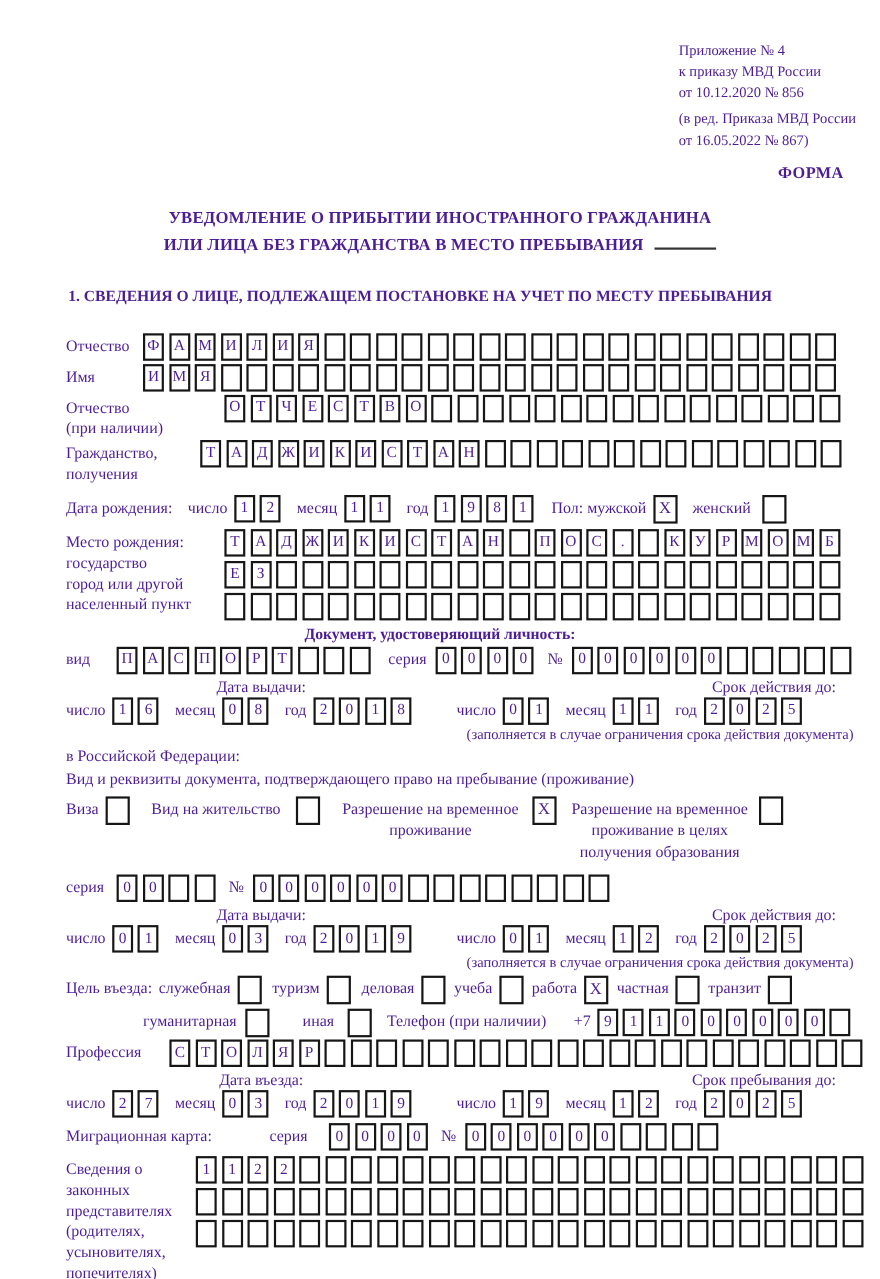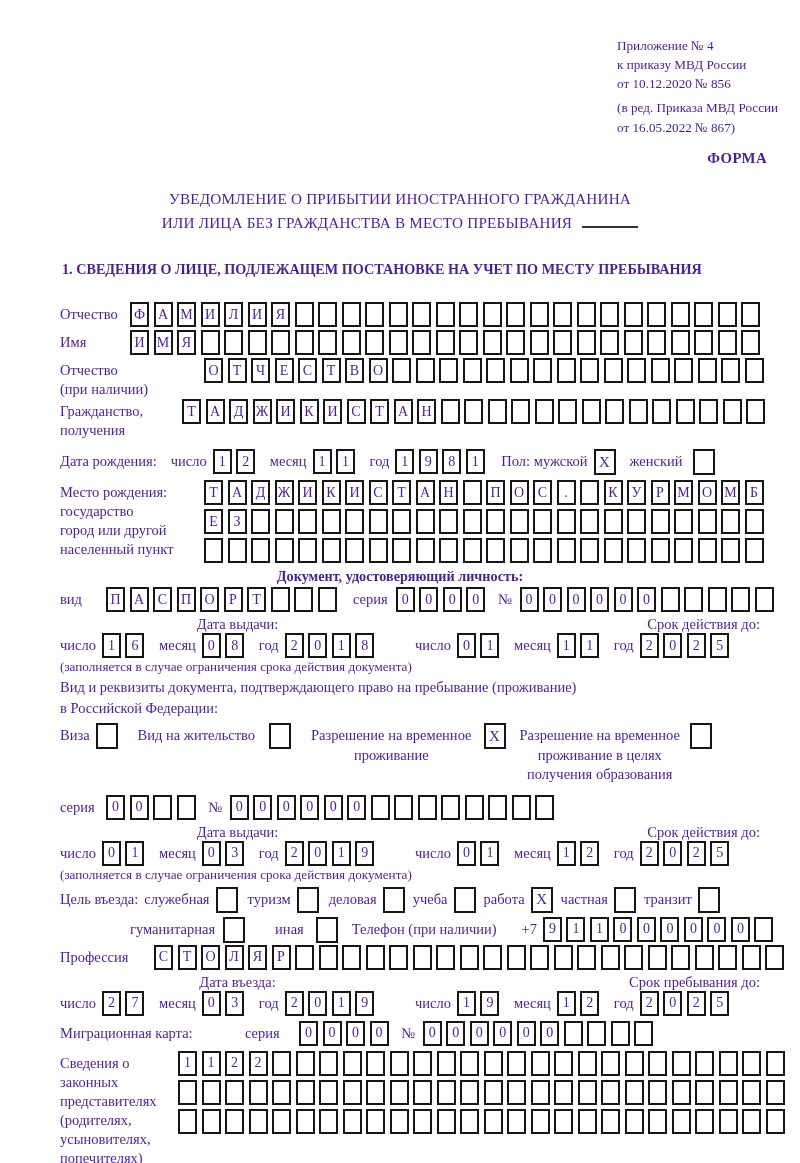--- a/index.html
+++ b/index.html
@@ -3,21 +3,21 @@
 <meta charset="utf-8">
 <style>
   html,body{margin:0;padding:0;background:#fff;}
   .page{position:relative;width:800px;height:1163px;background:#ffffff;color:#4c1d95;
         font-family:"Liberation Serif","DejaVu Serif",serif;font-size:14.5px;overflow:hidden;}
   
   .appendix{margin:36px 0 0 617px;font-size:13.2px;line-height:1.45;}
   .appendix .ed{margin-top:5px;}
   .forma{margin-top:13px;text-align:right;padding-right:33px;font-weight:bold;font-size:14.8px;letter-spacing:.4px;}
   
-  .title{margin-top:20px;text-align:center;font-weight:normal;font-size:15.2px;line-height:1.6;letter-spacing:.2px;}
+  .title{margin-top:20px;text-align:center;font-weight:bold;font-size:15.2px;line-height:1.6;letter-spacing:.2px;}
   .blank{display:inline-block;width:56px;border-bottom:2.5px solid #333;height:.95em;margin-left:10px;}
   .sec{margin:26px 0 0 62px;font-weight:bold;font-size:14.2px;}
   
   .r{display:flex;align-items:flex-start;margin-left:60px;margin-right:10px;}
   .lb{flex:0 0 auto;margin-top:4px;}
   .lbcol{flex:0 0 auto;line-height:19px;margin-top:3px;}
   .w70{width:70px;}.w94{width:94px;}.w118{width:118px;}.w122{width:122px;}.w144{width:144px;}.w46{width:46px;}
   .cellrow{display:inline-flex;flex:0 0 auto;}
   .cell{box-sizing:border-box;flex:0 0 auto;width:19px;height:25px;border:2px solid #161616;margin-right:4.5px;
         display:inline-flex;align-items:center;justify-content:center;font-size:14px;line-height:1;background:#fff;}
@@ -25,21 +25,21 @@
       align-items:center;justify-content:center;font-size:15px;background:#fff;}
   .stack > .cellrow{display:flex;margin-bottom:4px;}
   .dg{display:inline-flex;align-items:flex-start;}
   .dg .dlabel{margin:4px 6px 0 10px;flex:0 0 auto;}
   .dg .dlabel:first-child{margin-left:0;}
   .half-l{width:355px;flex:0 0 auto;}
   .half-r{width:345px;flex:0 0 auto;text-align:right;}
   .dl-row{margin-top:4px;}
   .dl-row .half-l{text-align:center;}
   .center-b{text-align:center;font-weight:bold;font-size:14.2px;margin-top:1px;}
-  .note-r{padding-right:14px;font-size:13.2px;margin-top:1px;margin-left:60px;margin-right:10px;}
+  .note-r{text-align:right;padding-right:14px;font-size:13.2px;margin-top:1px;margin-left:60px;margin-right:10px;}
   .intro{margin:2px 0 0 60px;line-height:21px;}
   .optlbl{text-align:center;line-height:19.5px;margin-top:3px;flex:0 0 auto;}
   .mt3{margin-top:3px;}.mt4{margin-top:4px;}.mt5{margin-top:5px;}.mt9{margin-top:9px;}.mt10{margin-top:10px;}.mt24{margin-top:24px;}.mt2{margin-top:2px;}
   .gap6{margin-left:6px;}.gap8{margin-left:8px;}.gap10{margin-left:10px;}.gap12{margin-left:12px;}.gap14{margin-left:14px;}.gap20{margin-left:20px;}.gap25{margin-left:25px;}.gap30{margin-left:30px;}
 </style>
 </head>
 <body>
 
 <div class="page">
 
@@ -390,22 +390,22 @@
           <span class="cell">2</span>
           <span class="cell">0</span>
           <span class="cell">2</span>
           <span class="cell">5</span>
         </span>
       </div>
   </div>
   <div class="note-r">(заполняется в случае ограничения срока действия документа)</div>
 
   <div class="intro">
+    <div>в Российской Федерации:</div>
     <div>Вид и реквизиты документа, подтверждающего право на пребывание (проживание)</div>
-    <div>в Российской Федерации:</div>
   </div>
 
   <div class="r mt4">
     <span class="lb">Виза</span>
     <span class="cb gap6"></span>
     <span class="lb gap20">Вид на жительство</span>
     <span class="cb gap14"></span>
     <div class="optlbl gap20">
       <div>Разрешение на временное</div>
       <div>проживание</div>

